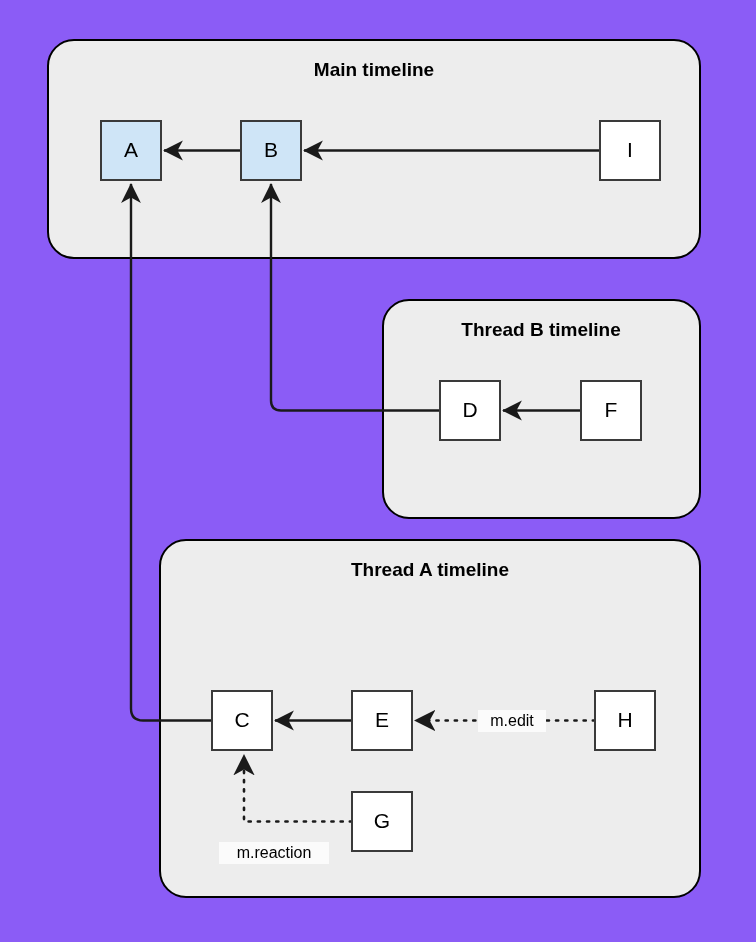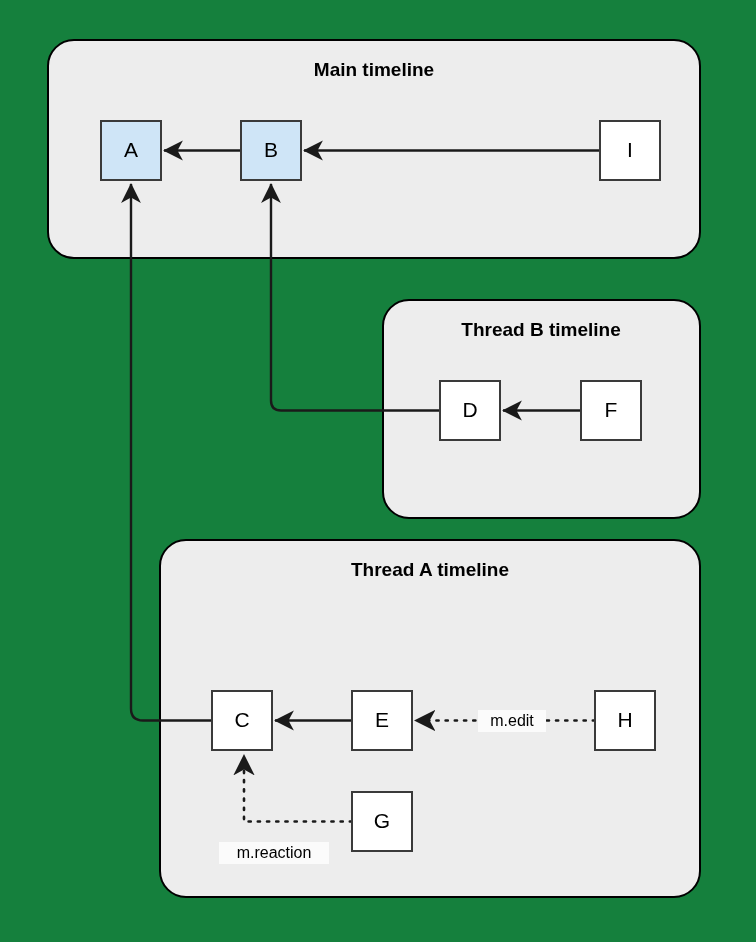--- a/index.html
+++ b/index.html
@@ -4,21 +4,21 @@
 <style>
   html, body {
     margin: 0;
     padding: 0;
     background: #ffffff;
   }
   #canvas {
     position: relative;
     width: 756px;
     height: 942px;
-    background: #15803d;
+    background: #8b5cf6;
     font-family: "Liberation Sans", sans-serif;
     overflow: hidden;
   }
   #diagram-svg {
     position: absolute;
     left: 0;
     top: 0;
     width: 756px;
     height: 942px;
   }

